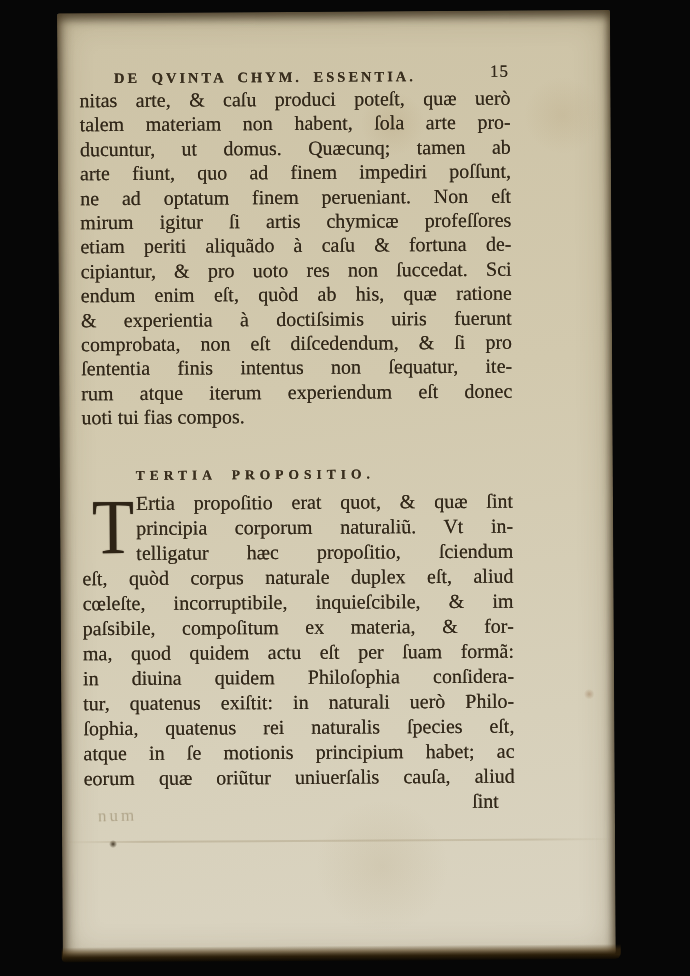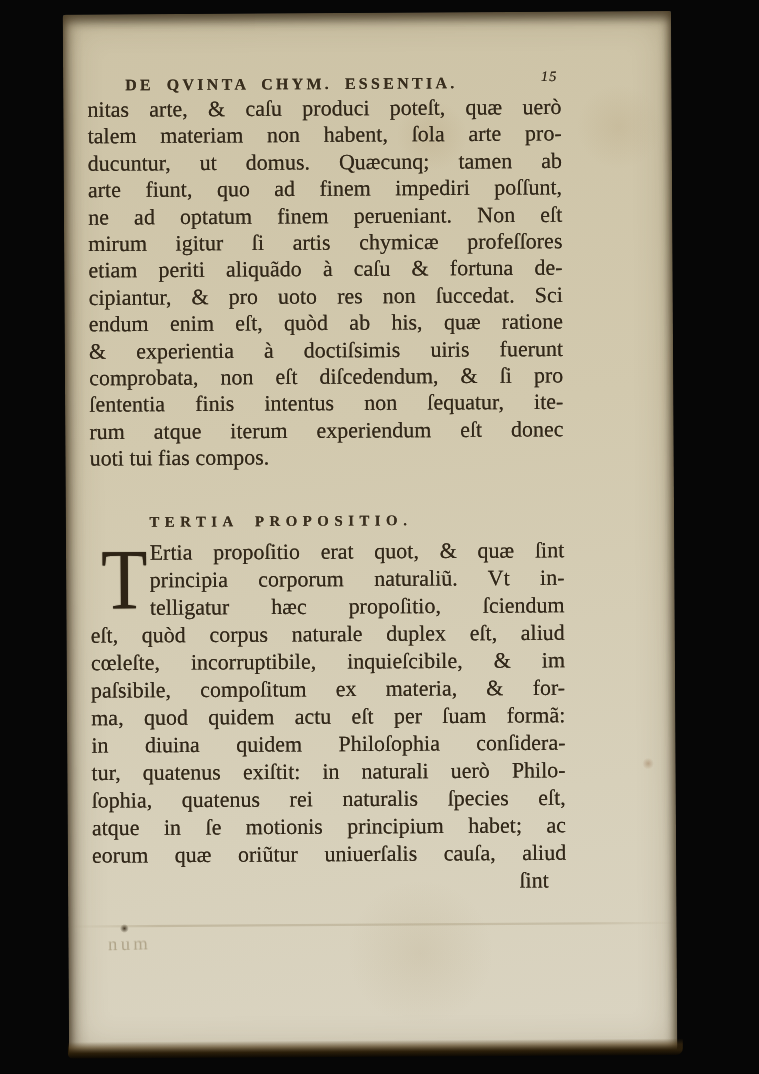--- a/index.html
+++ b/index.html
@@ -60,22 +60,21 @@
     transform:translateX(-30px);
     font-size:14.5px;
     letter-spacing:3px;
     word-spacing:5px;
     color:#392e1e;
     font-weight:bold;
   }
   .page-number{
     position:absolute;
     left:400px;top:-1px;width:40px;
-    font-size:13px;
-    font-style:italic;
+    font-size:17px;
     color:#32281a;
     letter-spacing:1px;
   }
   .para1{margin-top:3px;}
   .line{
     width:100%;
     text-align:justify;
     text-align-last:justify;
     white-space:nowrap;
   }
@@ -113,21 +112,21 @@
   .margin-note{
     position:absolute;
     left:449px;top:557px;width:102px;
     font-size:17px;line-height:23.5px;
     font-style:italic;
     color:#3a2e1c;
     text-shadow:0 0 0.5px rgba(58,46,28,0.8);
   }
   .margin-note .line{text-align:left;text-align-last:left;}
   .ghost-text{
-    position:absolute;left:36px;top:835px;
+    position:absolute;left:36px;top:793px;
     font-size:17px;letter-spacing:3px;
     color:rgba(110,92,55,0.38);
     filter:blur(0.7px);
     transform:rotate(-1deg);
   }
 </style>
 </head>
 <body>
 
 <div class="scan-bg"></div>

